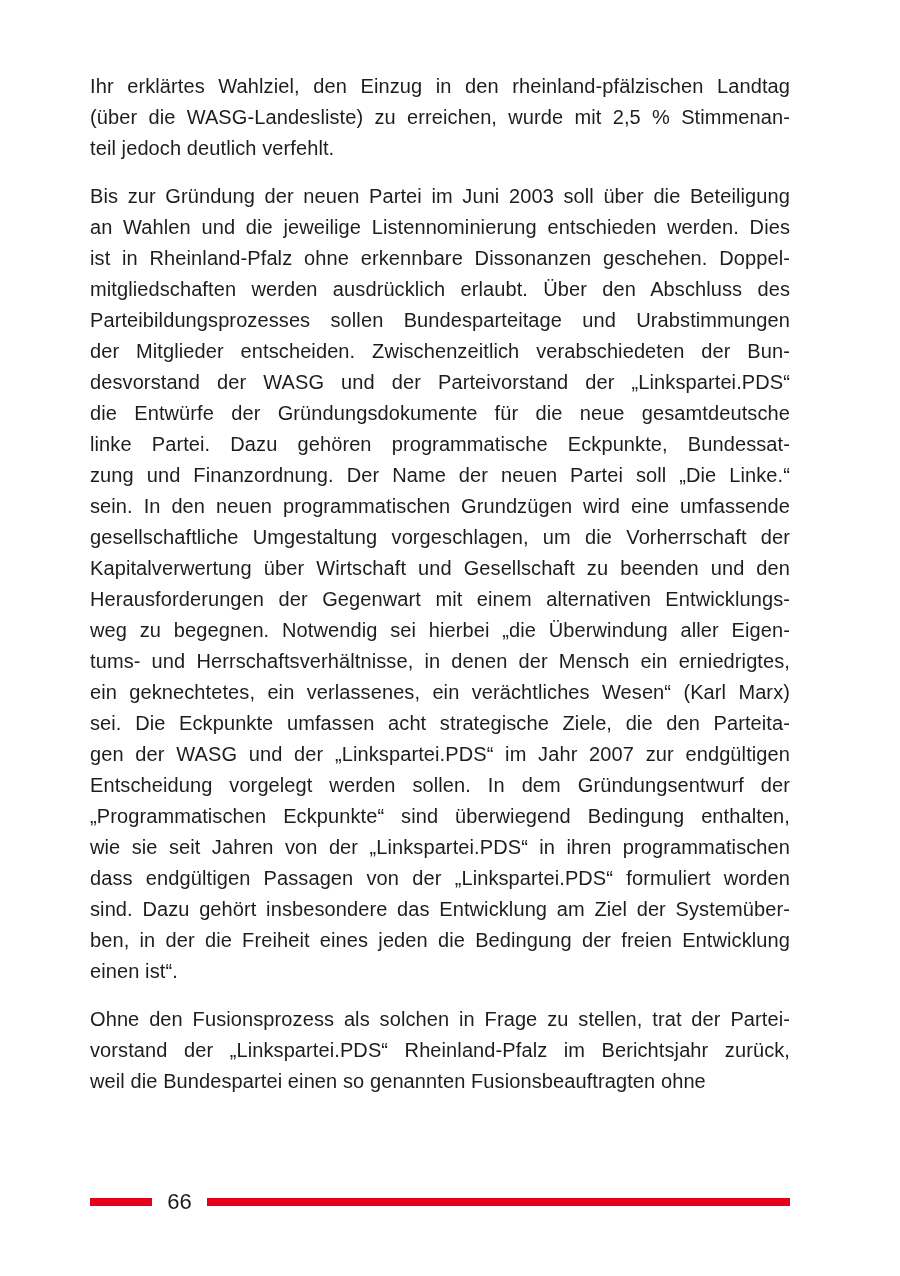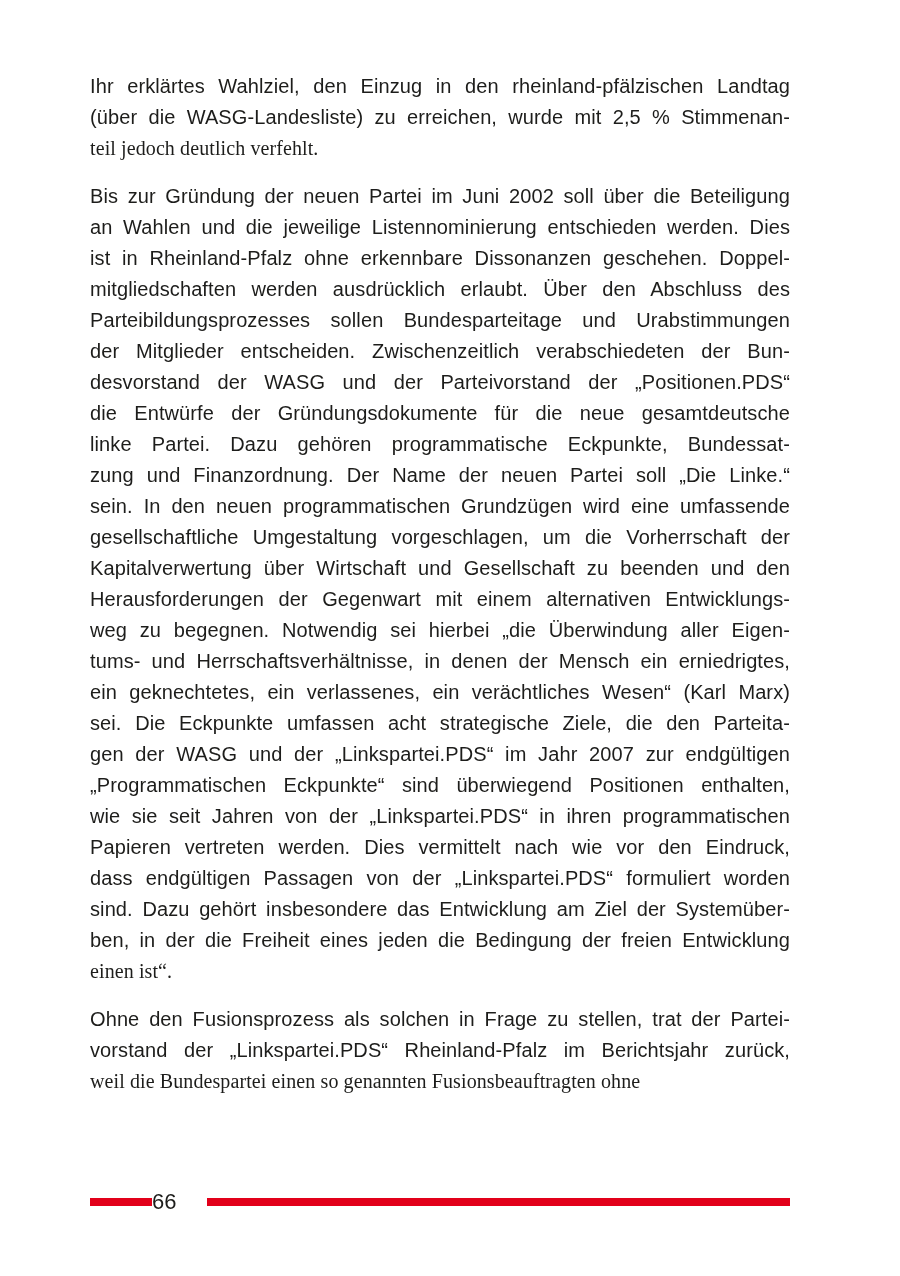--- a/index.html
+++ b/index.html
@@ -28,78 +28,78 @@
   .para {
     margin: 0 0 17px 0;
   }
   .line {
     text-align: justify;
     text-align-last: justify;
     white-space: normal;
   }
   .line.last {
     text-align-last: left;
-    font-family: Liberation Serif, serif;
   }
   .footer {
     position: absolute;
     left: 90px;
     top: 1189px;
     width: 700px;
     height: 26px;
     display: flex;
     align-items: center;
   }
   .rule {
     height: 8px;
     background: var(--accent-red, #e2001a);
   }
   .rule.short { width: 62px; }
   .rule.long  { flex: 1; }
   .page-number {
     width: 55px;
+    text-align: center;
     font-size: 22px;
     line-height: 26px;
     color: #1d1d1b;
   }
 </style>
 </head>
 <body>
 
 <div class="page" style="background: rgb(255, 255, 255);">
 
   <div class="body-text" id="paragraphs" style="color: rgb(29, 29, 27);">
       <div class="para">
         <div class="line">Ihr erklärtes Wahlziel, den Einzug in den rheinland-pfälzischen Landtag</div>
         <div class="line">(über die WASG-Landesliste) zu erreichen, wurde mit 2,5 % Stimmenan-</div>
         <div class="line last">teil jedoch deutlich verfehlt.</div>
       </div>
       <div class="para">
-        <div class="line">Bis zur Gründung der neuen Partei im Juni 2002 soll über die Beteiligung</div>
+        <div class="line">Bis zur Gründung der neuen Partei im Juni 2003 soll über die Beteiligung</div>
         <div class="line">an Wahlen und die jeweilige Listennominierung entschieden werden. Dies</div>
         <div class="line">ist in Rheinland-Pfalz ohne erkennbare Dissonanzen geschehen. Doppel-</div>
         <div class="line">mitgliedschaften werden ausdrücklich erlaubt. Über den Abschluss des</div>
         <div class="line">Parteibildungsprozesses sollen Bundesparteitage und Urabstimmungen</div>
         <div class="line">der Mitglieder entscheiden. Zwischenzeitlich verabschiedeten der Bun-</div>
-        <div class="line">desvorstand der WASG und der Parteivorstand der „Positionen.PDS“</div>
+        <div class="line">desvorstand der WASG und der Parteivorstand der „Linkspartei.PDS“</div>
         <div class="line">die Entwürfe der Gründungsdokumente für die neue gesamtdeutsche</div>
         <div class="line">linke Partei. Dazu gehören programmatische Eckpunkte, Bundessat-</div>
         <div class="line">zung und Finanzordnung. Der Name der neuen Partei soll „Die Linke.“</div>
         <div class="line">sein. In den neuen programmatischen Grundzügen wird eine umfassende</div>
         <div class="line">gesellschaftliche Umgestaltung vorgeschlagen, um die Vorherrschaft der</div>
         <div class="line">Kapitalverwertung über Wirtschaft und Gesellschaft zu beenden und den</div>
         <div class="line">Herausforderungen der Gegenwart mit einem alternativen Entwicklungs-</div>
         <div class="line">weg zu begegnen. Notwendig sei hierbei „die Überwindung aller Eigen-</div>
         <div class="line">tums- und Herrschaftsverhältnisse, in denen der Mensch ein erniedrigtes,</div>
         <div class="line">ein geknechtetes, ein verlassenes, ein verächtliches Wesen“ (Karl Marx)</div>
         <div class="line">sei. Die Eckpunkte umfassen acht strategische Ziele, die den Parteita-</div>
         <div class="line">gen der WASG und der „Linkspartei.PDS“ im Jahr 2007 zur endgültigen</div>
-        <div class="line">„Programmatischen Eckpunkte“ sind überwiegend Positionen enthalten,</div>
+        <div class="line">Entscheidung vorgelegt werden sollen. In dem Gründungsentwurf der</div>
+        <div class="line">„Programmatischen Eckpunkte“ sind überwiegend Bedingung enthalten,</div>
         <div class="line">wie sie seit Jahren von der „Linkspartei.PDS“ in ihren programmatischen</div>
-        <div class="line">Papieren vertreten werden. Dies vermittelt nach wie vor den Eindruck,</div>
         <div class="line">dass endgültigen Passagen von der „Linkspartei.PDS“ formuliert worden</div>
         <div class="line">sind. Dazu gehört insbesondere das Entwicklung am Ziel der Systemüber-</div>
         <div class="line">ben, in der die Freiheit eines jeden die Bedingung der freien Entwicklung</div>
         <div class="line last">einen ist“.</div>
       </div>
       <div class="para">
         <div class="line">Ohne den Fusionsprozess als solchen in Frage zu stellen, trat der Partei-</div>
         <div class="line">vorstand der „Linkspartei.PDS“ Rheinland-Pfalz im Berichtsjahr zurück,</div>
         <div class="line last">weil die Bundespartei einen so genannten Fusionsbeauftragten ohne</div>
       </div>

